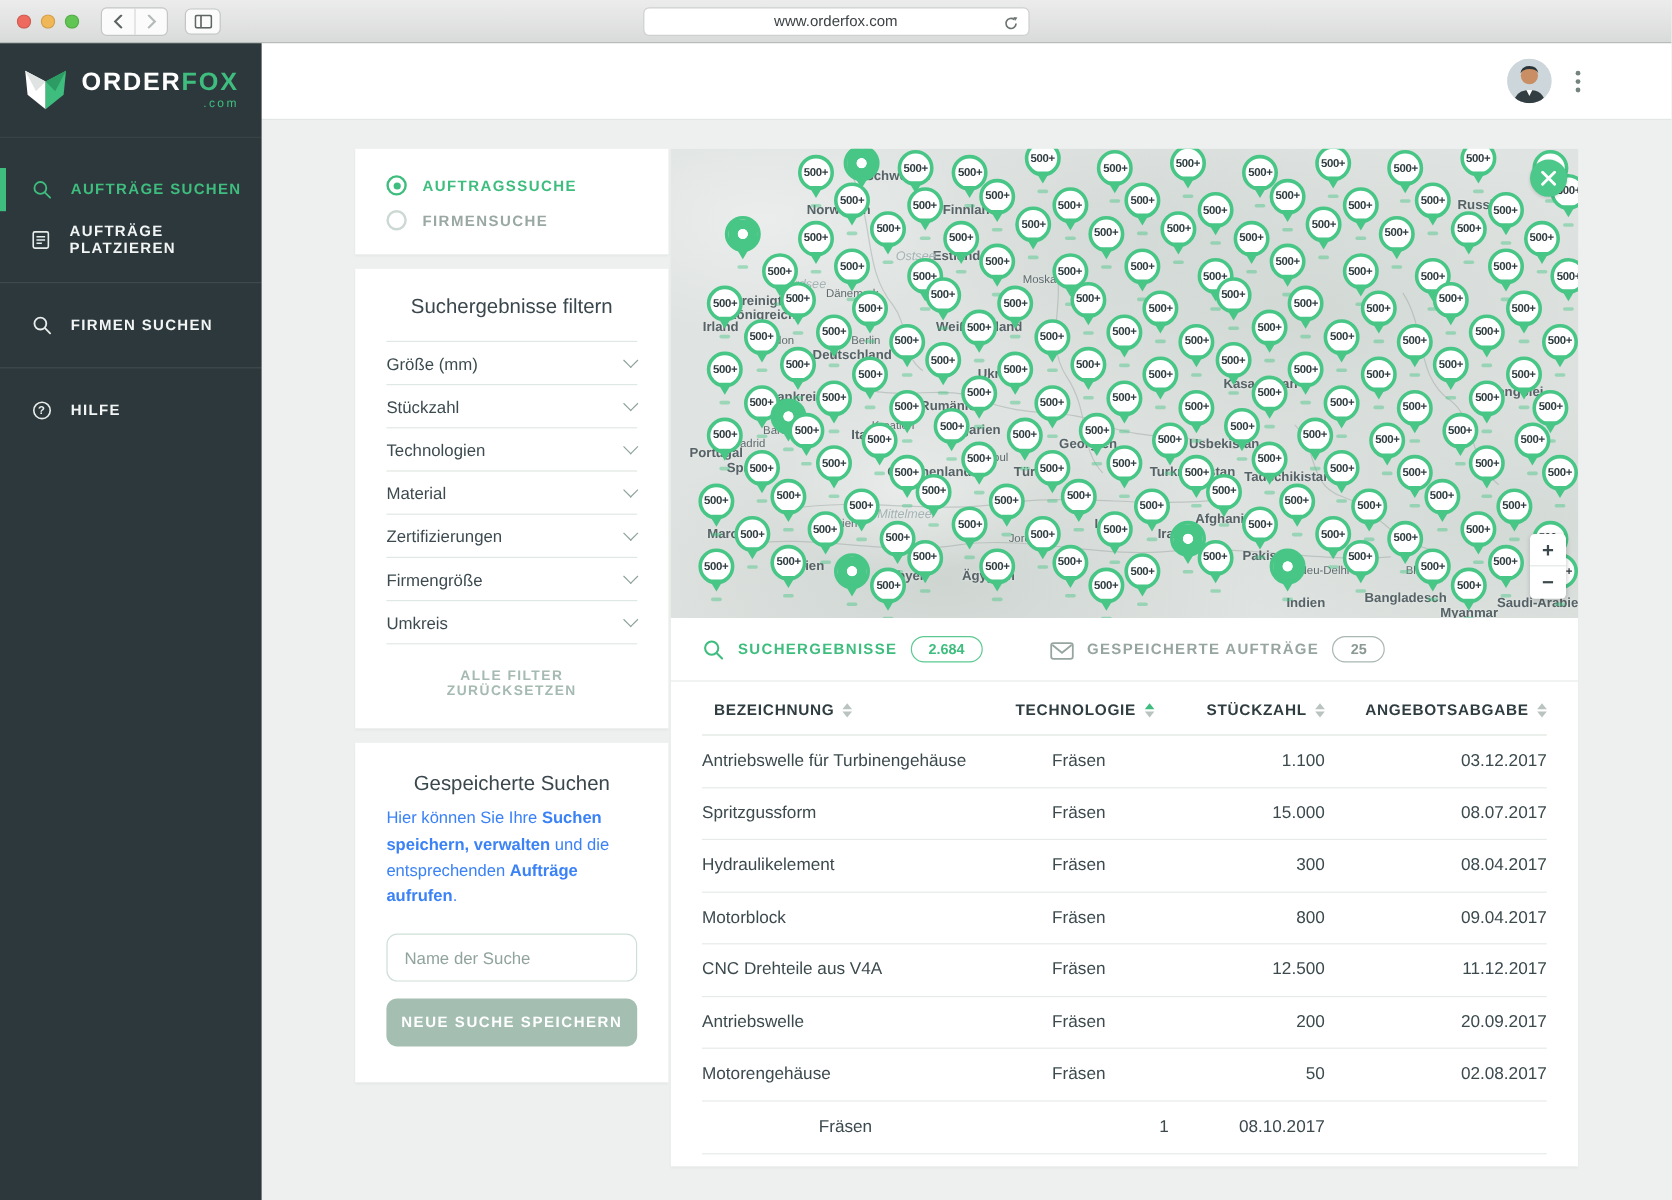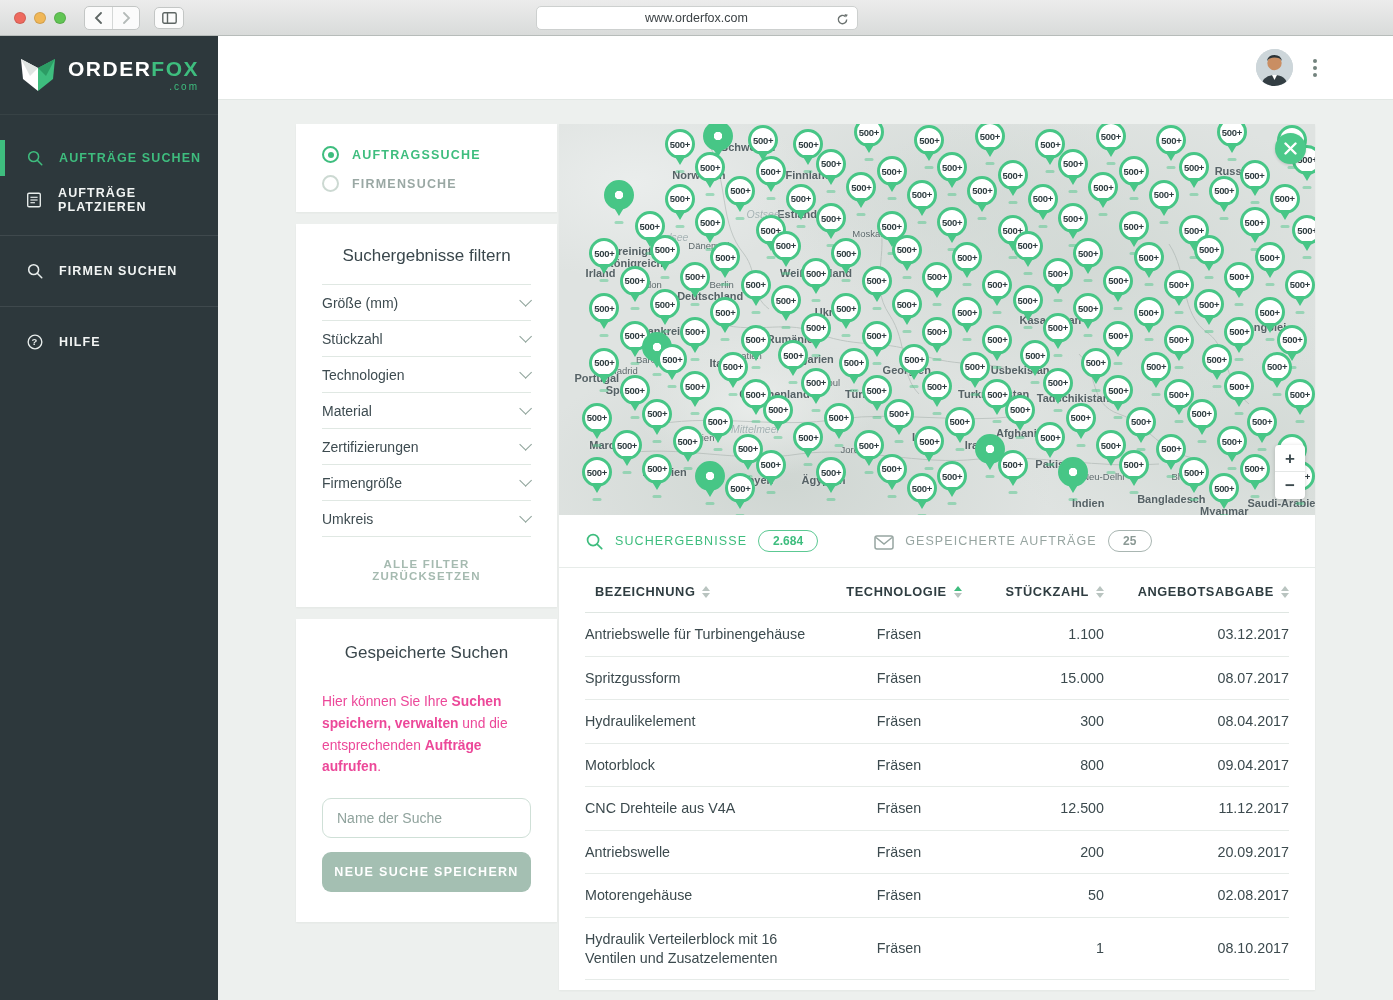--- a/index.html
+++ b/index.html
@@ -67,21 +67,21 @@
   .panel-title{margin:0;font-size:17px;font-weight:normal;color:#3a474c;text-align:center;}
   .filter-list{margin-top:18px;border-bottom:1px solid #e0e8e3;}
   .filter-row{display:flex;align-items:center;justify-content:space-between;height:36px;border-top:1px solid #e0e8e3;cursor:pointer;}
   .filter-label{font-size:14px;color:#3d4b50;}
   .chev{width:9px;height:9px;border-right:1.6px solid #8fa39b;border-bottom:1.6px solid #8fa39b;
         transform:rotate(45deg) translateY(-3px);margin-right:3px;}
   .reset{display:block;margin:20px auto 0;background:none;border:none;cursor:pointer;
          font-family:inherit;font-size:11.5px;font-weight:bold;letter-spacing:1.2px;color:#a5bab0;}
 
   .saved-card{padding:24px 26px 30px;}
-  .saved-desc{font-size:13.8px;line-height:1.58;color:#ec4899;margin:28px 0 20px;}
+  .saved-desc{font-size:13.8px;line-height:1.58;color:#3b82f6;margin:8px 0 20px;}
   .saved-desc b{font-weight:bold;}
   .name-input{width:100%;height:40px;border:1px solid #cfe0d7;border-radius:9px;padding:0 14px;font-family:inherit;
               font-size:14px;color:#3d4b50;outline:none;}
   .name-input::placeholder{color:#90a39d;}
   .save-btn{width:100%;height:40px;margin-top:14px;border:none;border-radius:9px;background:#a4bfb2;color:#fff;
             font-family:inherit;font-size:12.5px;font-weight:bold;letter-spacing:1.3px;cursor:pointer;}
 
   
   .col-right{flex:1;min-width:0;display:flex;flex-direction:column;}
 
@@ -111,21 +111,21 @@
              border:none;display:flex;align-items:center;justify-content:center;cursor:pointer;z-index:3;
              box-shadow:0 1px 3px rgba(0,0,0,.15);}
   .zoomctl{position:absolute;right:10px;bottom:16px;width:30px;background:#fff;border-radius:4px;z-index:3;
            box-shadow:0 1px 4px rgba(0,0,0,.18);display:flex;flex-direction:column;}
   .zoomctl button{height:27px;border:none;background:none;font-family:inherit;font-size:17px;font-weight:bold;
                   color:#3c4a4e;cursor:pointer;line-height:1;padding:0;}
   .zoomctl button:first-child{border-bottom:1px solid #e4e7e6;}
 
   .resultsbar{display:flex;align-items:center;gap:56px;padding:15px 26px;border-bottom:1px solid #e7ece9;}
   .resgroup{display:flex;align-items:center;gap:11px;}
-  .resgroup .glabel{font-size:12.5px;font-weight:normal;letter-spacing:1.1px;}
+  .resgroup .glabel{font-size:12.5px;font-weight:bold;letter-spacing:1.1px;}
   .resgroup.green .glabel{color:#3ebd7e;}
   .resgroup.gray .glabel{color:#97a5a1;}
   .pill{min-width:44px;padding:3px 14px;border-radius:13px;font-size:12px;font-weight:bold;text-align:center;}
   .pill.green{border:1.5px solid #5cc993;color:#3ebd7e;}
   .pill.gray{border:1.5px solid #a9b6b2;color:#8b9995;}
 
   .table{padding:0 26px 10px;}
   .thead{display:grid;grid-template-columns:1fr 150px 130px 185px;align-items:center;padding:16px 0 13px;
          border-bottom:1px solid #dfe6e2;}
   .th{display:flex;align-items:center;gap:7px;font-size:12.8px;font-weight:bold;letter-spacing:.6px;color:#2f3d41;padding-left:10px;}
@@ -1277,21 +1277,20 @@
                 <div class="td r">200</div>
                 <div class="td r">20.09.2017</div>
               </div>
               <div class="trow">
                 <div class="td">Motorengehäuse</div>
                 <div class="td c">Fräsen</div>
                 <div class="td r">50</div>
                 <div class="td r">02.08.2017</div>
               </div>
               <div class="trow">
-                <div class="td">Hydraulik Verteilerblock mit 16 Ventilen und Zusatzelementen</div>
                 <div class="td c">Fräsen</div>
                 <div class="td r">1</div>
                 <div class="td r">08.10.2017</div>
               </div>
             </div>
         </div>
       </div>
     </div>
   </div>
 </div>

